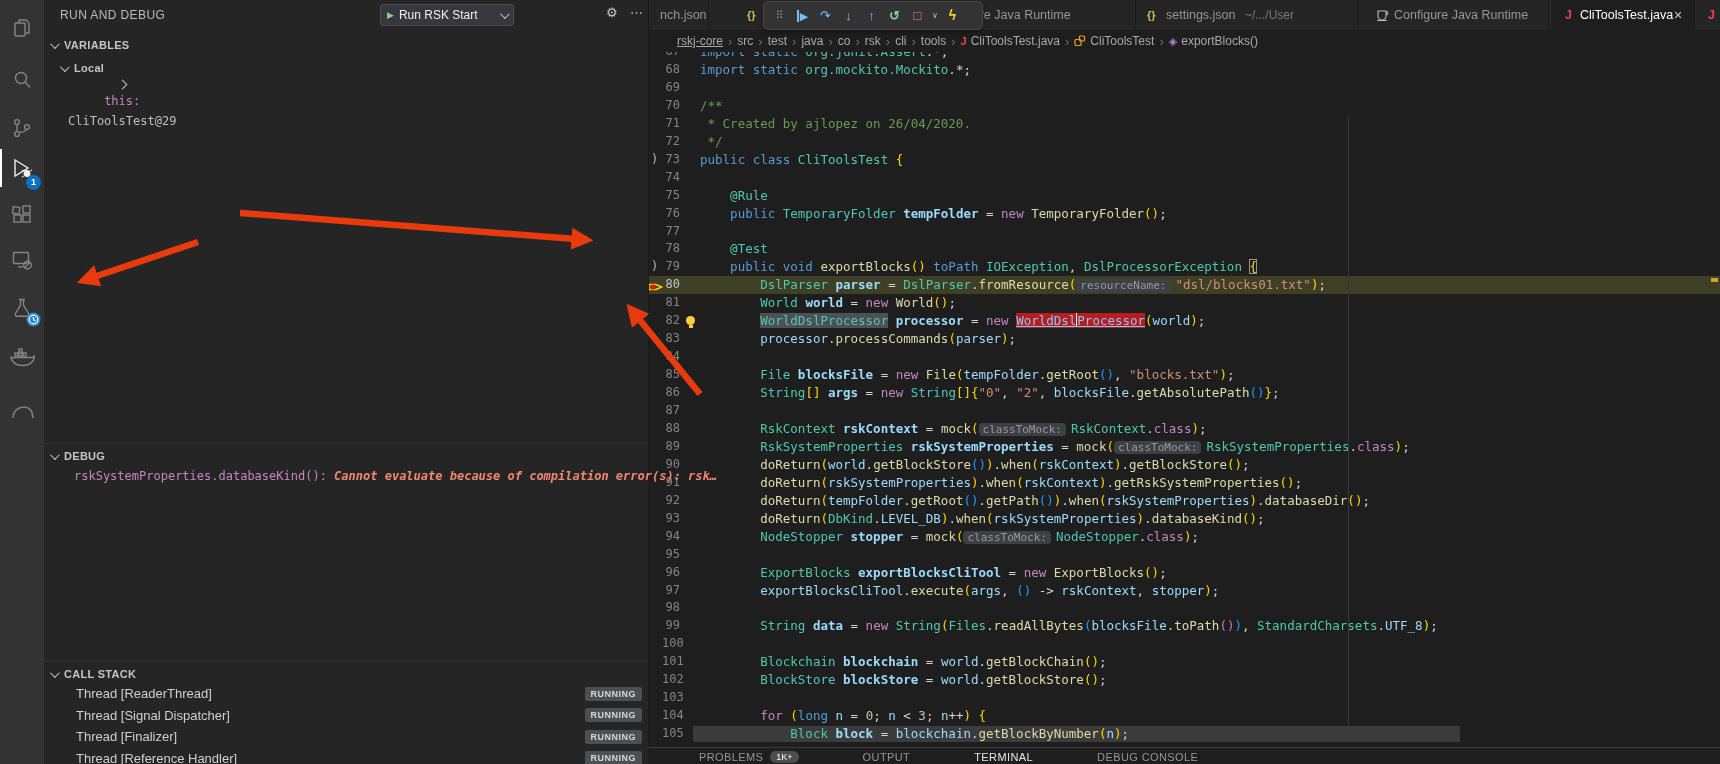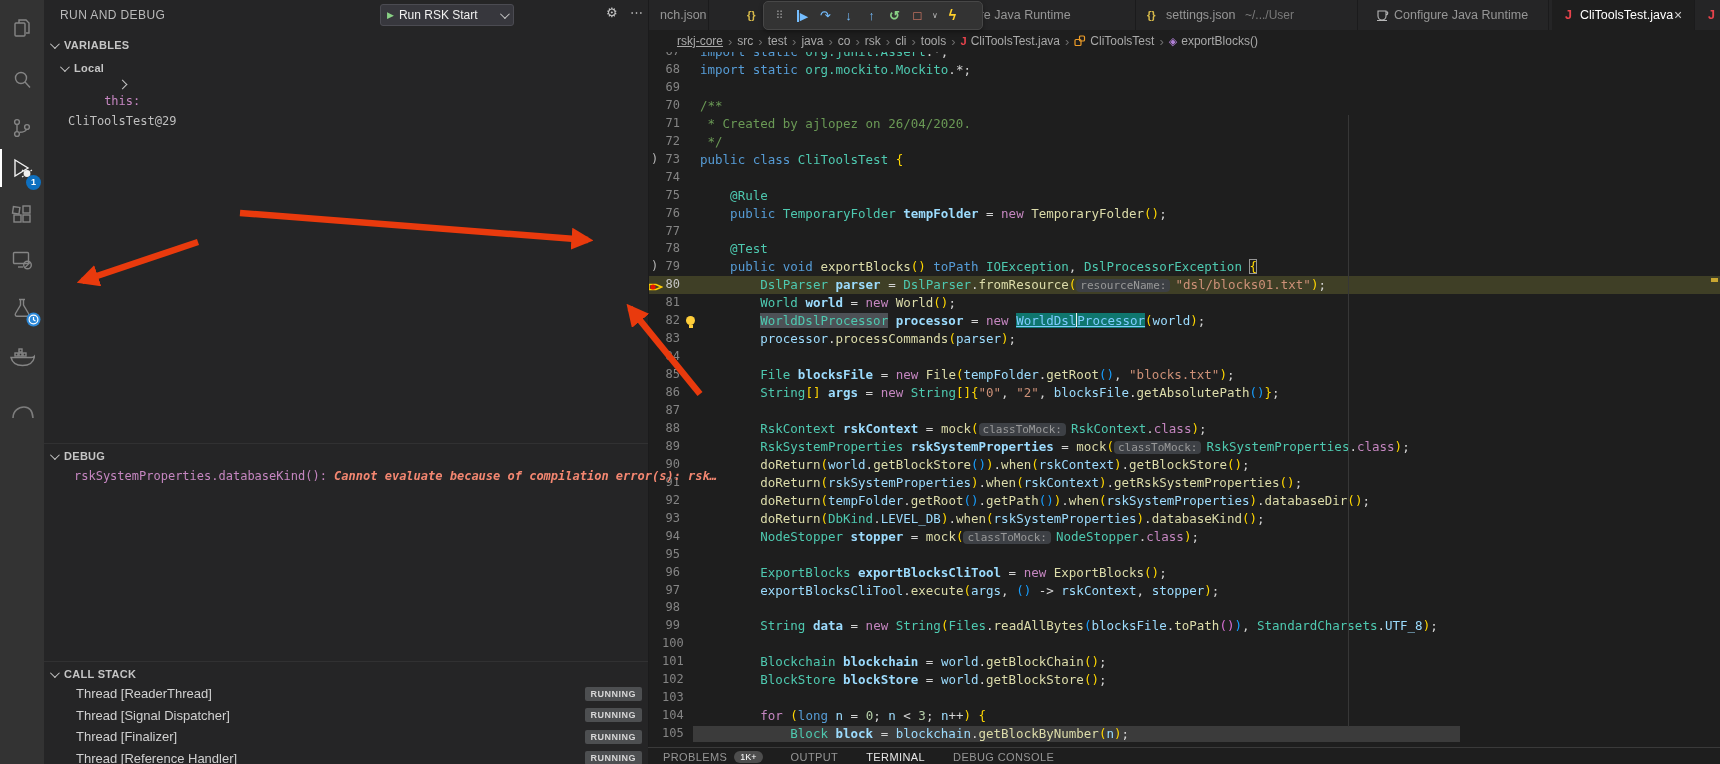--- a/index.html
+++ b/index.html
@@ -64,29 +64,29 @@
   .codetext{position:absolute;left:52px;white-space:pre;font-family:"DejaVu Sans Mono",monospace;
             font-size:12.5px;line-height:17.95px;color:#d4d4d4;}
   .hband{position:absolute;left:45px;width:767px;top:1px;height:16px;background:rgba(120,120,120,0.32);}
   #indent-guide{position:absolute;left:700px;top:115px;width:1px;height:612px;background:#373737;}
   .tk-kw{color:#569cd6}.tk-ctl{color:#c586c0}.tk-typ{color:#4ec9b0}
   .tk-var{color:#9cdcfe;font-weight:bold}.tk-use{color:#9cdcfe}.tk-fn{color:#dcdcaa}
   .tk-str{color:#ce9178}.tk-num{color:#b5cea8}.tk-cmt{color:#6a9955}.tk-def{color:#d4d4d4}
   .tk-brY{color:#ffd700}.tk-brB{color:#179fff}.tk-brP{color:#da70d6}.tk-ann{color:#4ec9b0}
   .tk-inlay{background:#3d4045;color:#989898;border-radius:4px;padding:0 4px;margin-right:5px;font-size:11px;}
   .tk-sw{background:#4d5156;color:#4ec9b0;}
-  .tk-sl{background:#0f766e;color:#7fcbff;text-decoration:underline;}
+  .tk-sl{background:#b91c1c;color:#7fcbff;text-decoration:underline;}
   .tk-caret{display:inline-block;width:0;border-left:1.5px solid #f2f2f2;height:14px;vertical-align:-2px;}
   .tk-bm{color:#ffd700;box-shadow:inset 0 0 0 1px #969696;}
   #ruler-mark{position:absolute;right:2px;top:278px;width:7px;height:4px;background:#d8b233;opacity:.9;}
   
   #panel{position:absolute;left:0;right:0;top:747px;height:17px;background:#1e1e1e;border-top:1px solid #3a3a3a;z-index:4;}
   #panel-tabs{position:absolute;left:15px;top:3px;display:flex;gap:28px;align-items:center;font-size:11px;
       letter-spacing:0.4px;color:#969696;}
-  .ptab{display:flex;align-items:center;gap:7px;}
+  .ptab{display:flex;align-items:center;gap:7px;margin-left:36px;}
   .ptab.active{color:#e7e7e7;}
   .pbadge{background:#4d4d4d;color:#ffffff;font-size:9px;border-radius:8px;padding:1px 6px;letter-spacing:0;}
   
   #arrows{position:absolute;left:0;top:0;width:1720px;height:764px;z-index:50;pointer-events:none;}
 </style>
 </head>
 <body>
 
 <div id="root">
 

